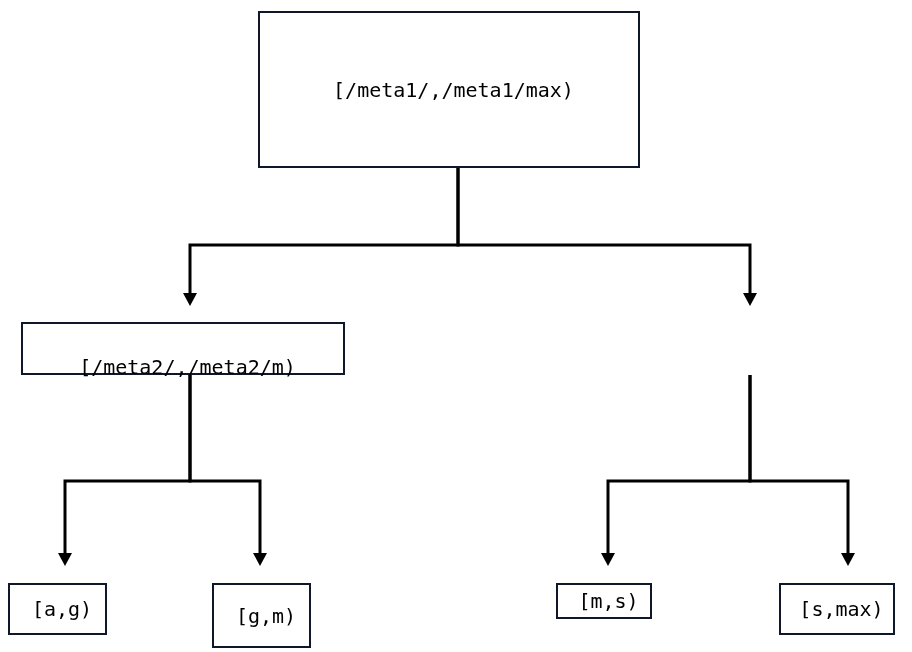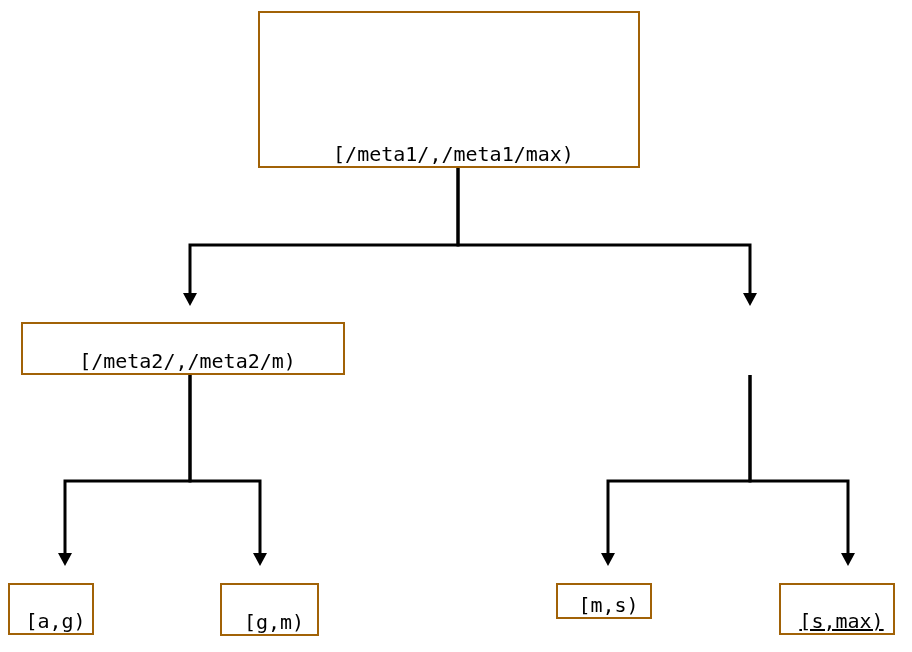--- a/index.html
+++ b/index.html
@@ -23,23 +23,23 @@
     left: 0;
     top: 0;
     width: 912px;
     height: 652px;
     pointer-events: none;
   }
   .node {
     position: absolute;
     box-sizing: border-box;
     background: #ffffff;
-    border: 2px solid #a16207;
+    border: 2px solid #0f172a;
     display: flex;
-    align-items: flex-end;
+    align-items: center;
     justify-content: center;
     text-align: center;
     padding-left: 9px;
   }
   .node-label {
     font-family: "DejaVu Sans Mono", "Liberation Mono", monospace;
     color: #000000;
     white-space: pre;
     letter-spacing: 0px;
   }
@@ -73,29 +73,29 @@
 
   <div class="node node-root" style="left: 258px; top: 11px; width: 382px; height: 157px;">
     <span class="node-label">[/meta1/,/meta1/max)</span>
   </div>
 
   <div class="node node-branch" style="left: 21px; top: 322px; width: 324px; height: 53px;">
     <span class="node-label">[/meta2/,/meta2/m)</span>
   </div>
 
 
-  <div class="node node-leaf" style="left: 8px; top: 583px; width: 86px; height: 52px;">
+  <div class="node node-leaf" style="left: 8px; top: 583px; width: 99px; height: 52px;">
     <span class="node-label">[a,g)</span>
   </div>
 
-  <div class="node node-leaf" style="left: 220px; top: 583px; width: 99px; height: 53px;">
+  <div class="node node-leaf" style="left: 212px; top: 583px; width: 99px; height: 65px;">
     <span class="node-label">[g,m)</span>
   </div>
 
   <div class="node node-leaf" style="left: 556px; top: 583px; width: 96px; height: 36px;">
     <span class="node-label">[m,s)</span>
   </div>
 
-  <div class="node node-leaf" style="left: 779px; top: 583px; width: 116px; height: 52px; text-decoration: underline;">
+  <div class="node node-leaf" style="left: 779px; top: 583px; width: 116px; height: 52px;">
     <span class="node-label">[s,max)</span>
   </div>
 
 </div>
 
 </body></html>

